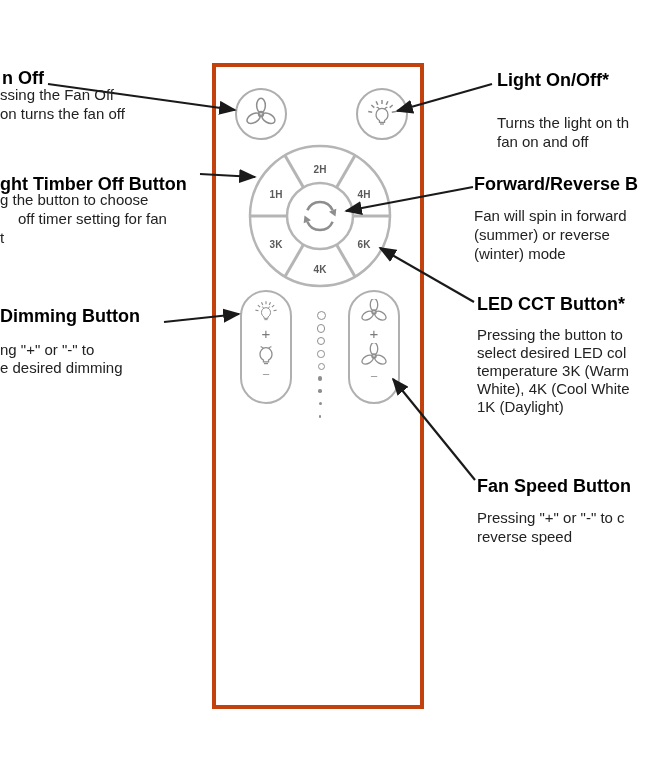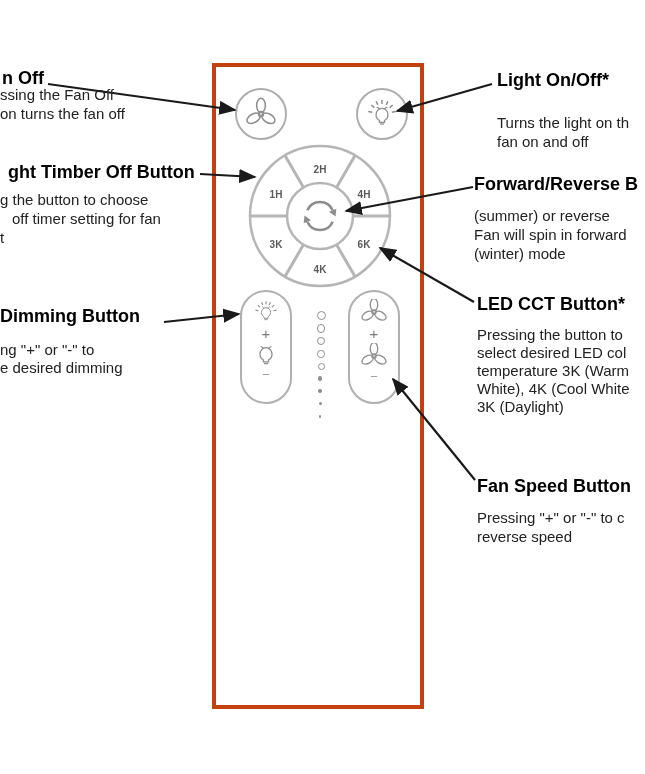--- a/index.html
+++ b/index.html
@@ -155,53 +155,53 @@
       <line x1="475" y1="480" x2="393" y2="379" marker-end="url(#ah)"></line>
     </g>
   </svg>
 
   <div class="ann-title" style="left:2px;top:68px;">n Off</div>
   <div class="ann-body" style="left:0;top:85px;">
     <div>ssing the Fan Off</div>
     <div>on turns the fan off</div>
   </div>
 
-  <div class="ann-title" style="left:0;top:162px;padding-left:8px;">ght Timber Off Button</div>
+  <div class="ann-title" style="left:0;top:174px;">ght Timber Off Button</div>
   <div class="ann-body" style="left:0;top:190px;">
     <div>g the button to choose</div>
-    <div style="padding-left:12px;">off timer setting for fan</div>
+    <div style="padding-left:18px;">off timer setting for fan</div>
     <div>t</div>
   </div>
 
   <div class="ann-title" style="left:0;top:306px;">Dimming Button</div>
   <div class="ann-body tight" style="left:0;top:341px;">
     <div>ng "+" or "-" to</div>
     <div>e desired dimming</div>
   </div>
 
   <div class="ann-title" style="left:497px;top:70px;">Light On/Off*</div>
   <div class="ann-body" style="left:497px;top:105px;margin-top:8px;">
     <div>Turns the light on th</div>
     <div>fan on and off</div>
   </div>
 
   <div class="ann-title" style="left:474px;top:174px;">Forward/Reverse B</div>
   <div class="ann-body" style="left:474px;top:206px;">
+    <div>Fan will spin in forward</div>
     <div>(summer) or reverse</div>
-    <div>Fan will spin in forward</div>
     <div>(winter) mode</div>
   </div>
 
   <div class="ann-title" style="left:477px;top:294px;">LED CCT Button*</div>
   <div class="ann-body tight" style="left:477px;top:326px;">
     <div>Pressing the button to</div>
     <div>select desired LED col</div>
     <div>temperature 3K (Warm</div>
     <div>White), 4K (Cool White</div>
-    <div>3K (Daylight)</div>
+    <div>1K (Daylight)</div>
   </div>
 
   <div class="ann-title" style="left:477px;top:476px;">Fan Speed Button</div>
   <div class="ann-body" style="left:477px;top:508px;">
     <div>Pressing "+" or "-" to c</div>
     <div>reverse speed</div>
   </div>
 
 </div>
 

